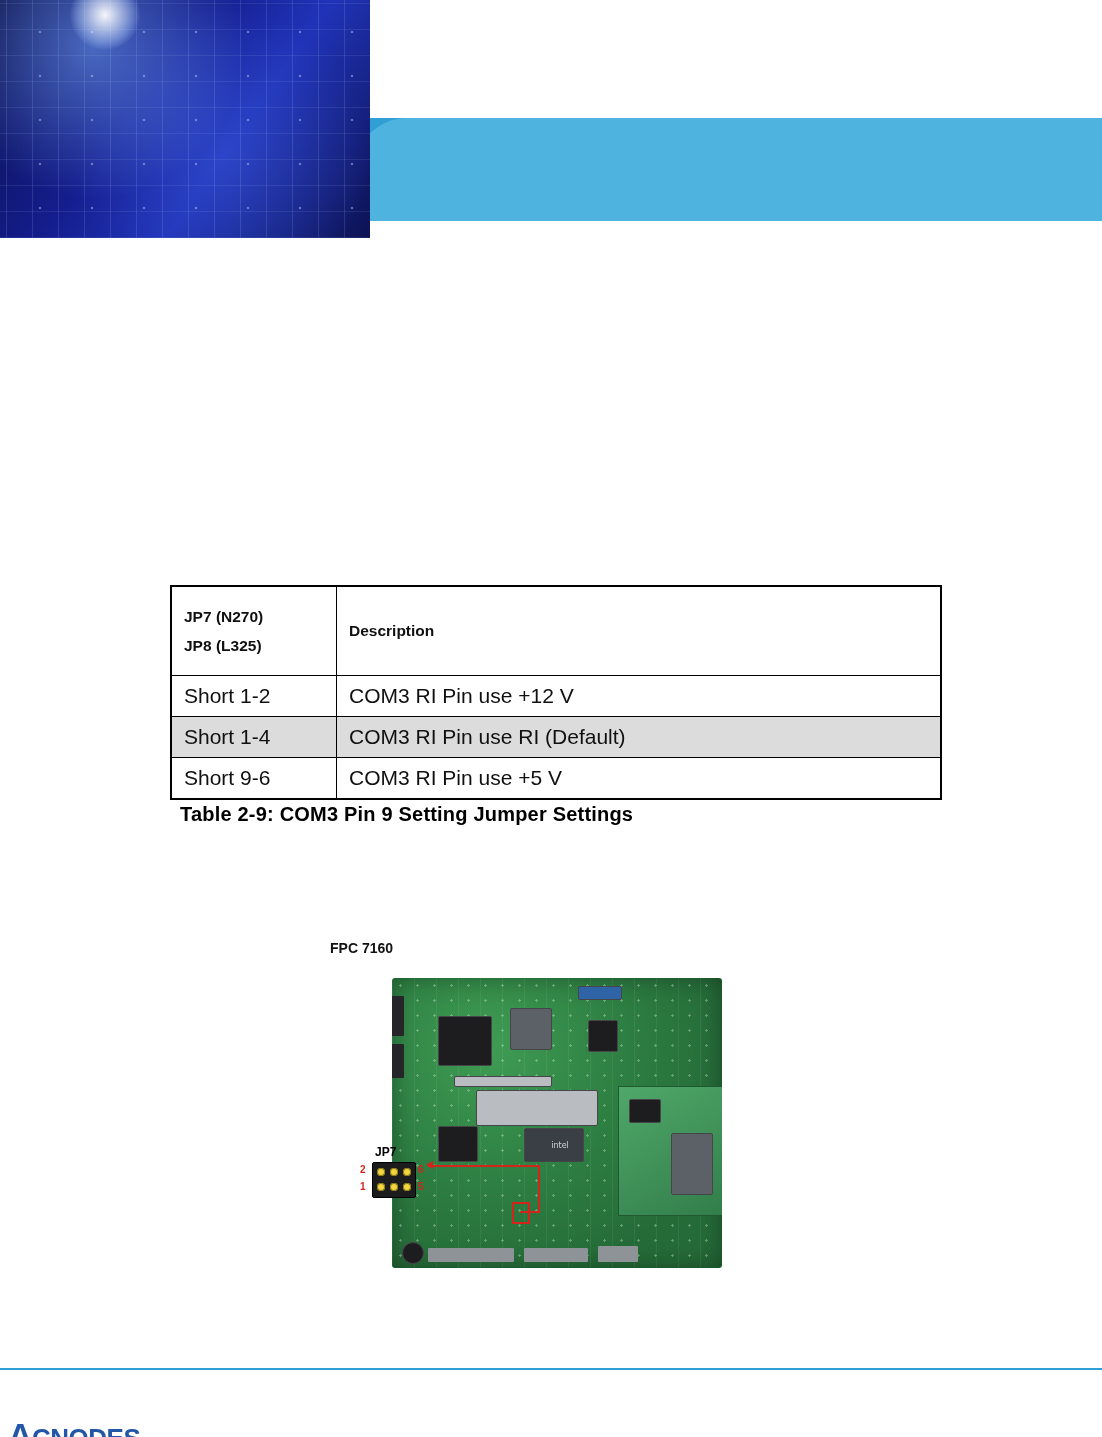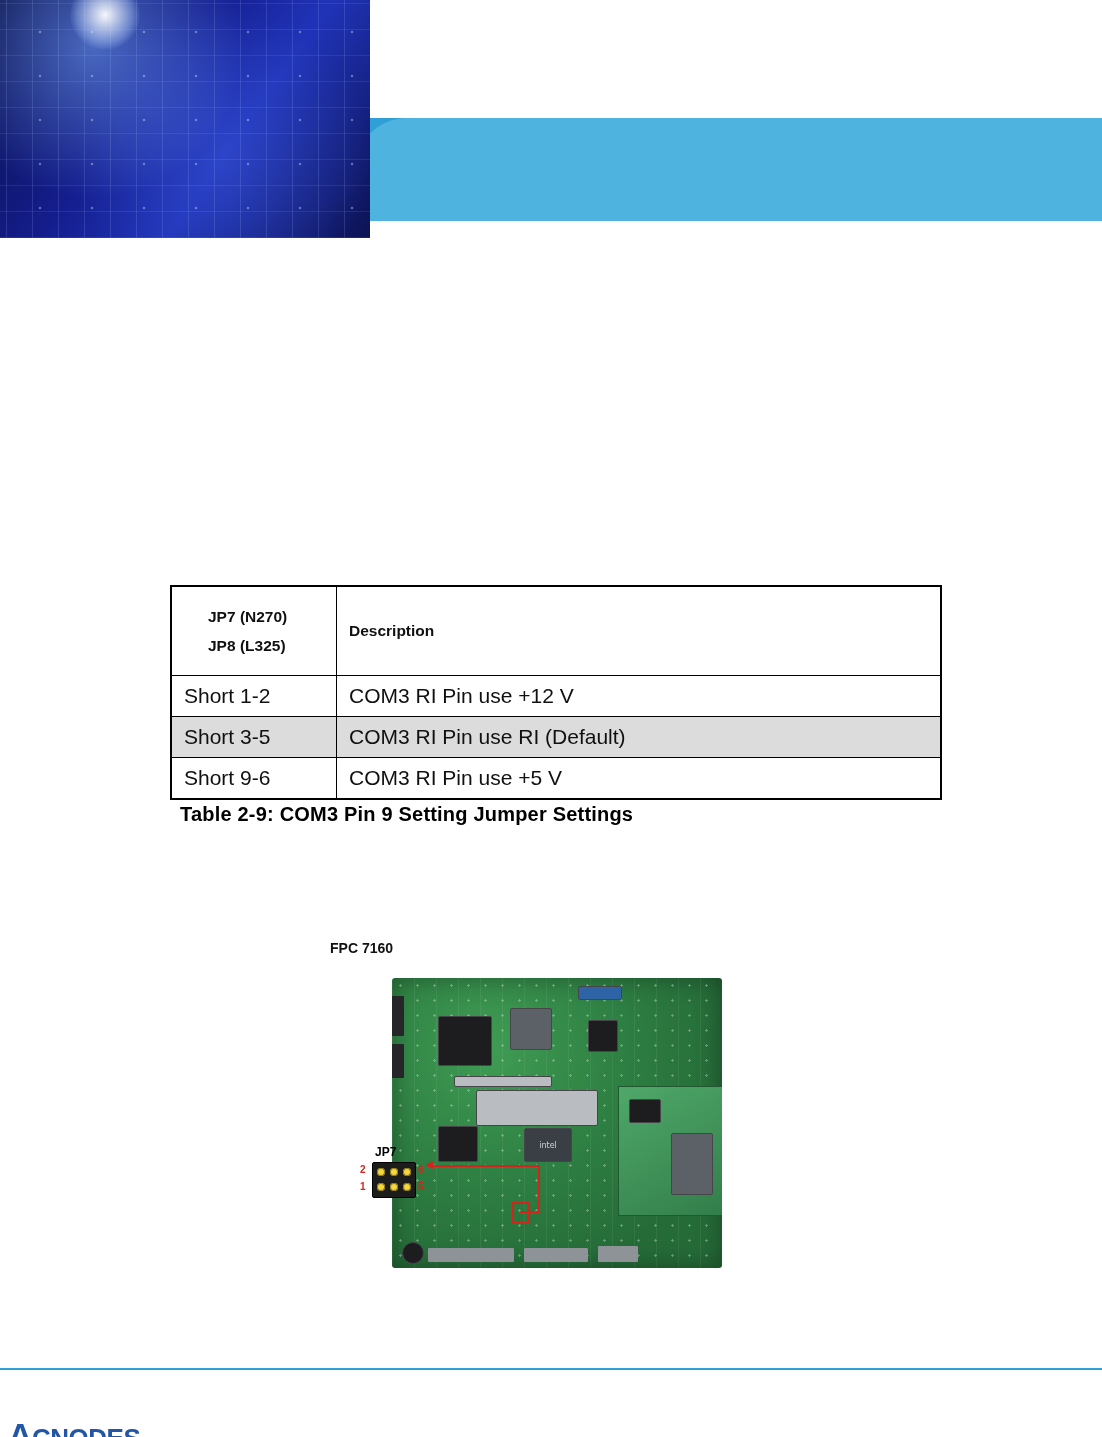--- a/index.html
+++ b/index.html
@@ -97,21 +97,21 @@
     padding: 8px 12px;
     font-size: 21px;
     color: #101010;
   }
   .jumper-table th {
     font-weight: bold;
     font-size: 15.5px;
   }
   .jumper-table .col-a { width: 140px; }
   .jumper-table .head-row th { height: 72px; }
-  .jumper-table .head-left { line-height: 1.9; margin-left: 24px; }
+  .jumper-table .head-left { line-height: 1.9; }
   .jumper-table tbody tr { height: 38px; }
   .jumper-table tr.alt td { background: #dcdcdc; }
 
   
   .table-caption {
     position: absolute;
     left: 180px;
     top: 803px;
     font-size: 20px;
     font-weight: bold;
@@ -283,21 +283,21 @@
       </th>
       <th>Description</th>
     </tr>
   </thead>
   <tbody>
     <tr>
       <td class="col-a">Short 1-2</td>
       <td>COM3 RI Pin use +12 V</td>
     </tr>
     <tr class="alt">
-      <td class="col-a">Short 3-5</td>
+      <td class="col-a">Short 1-4</td>
       <td>COM3 RI Pin use RI (Default)</td>
     </tr>
     <tr>
       <td class="col-a">Short 9-6</td>
       <td>COM3 RI Pin use +5 V</td>
     </tr>
   </tbody>
 </table>
 
 <div class="table-caption">Table 2-9: COM3 Pin 9 Setting Jumper Settings</div>
@@ -306,21 +306,21 @@
   <div class="figure-label">FPC 7160</div>
 
   <div class="board">
 
     <div class="conn" style="left:-4px; top:18px; width:16px; height:40px;"></div>
     <div class="conn" style="left:-4px; top:66px; width:16px; height:34px;"></div>
     <div class="chip" style="left:46px; top:38px; width:52px; height:48px;"></div>
     <div class="chip light" style="left:118px; top:30px; width:40px; height:40px;"></div>
     <div class="chip silver" style="left:62px; top:98px; width:96px; height:9px;"></div>
     <div class="chip silver" style="left:84px; top:112px; width:120px; height:34px;"></div>
-    <div class="chip intel" style="left:132px; top:150px; width:46px; height:32px;">intel</div>
+    <div class="chip intel" style="left:132px; top:150px; width:46px; height:32px;padding-left:12px;">intel</div>
     <div class="chip" style="left:46px; top:148px; width:38px; height:34px;"></div>
     <div class="chip blue" style="left:186px; top:8px; width:42px; height:12px;"></div>
     <div class="chip" style="left:196px; top:42px; width:28px; height:30px;"></div>
     <div class="sub-board">
       <div class="chip" style="left:10px; top:12px; width:30px; height:22px;"></div>
       <div class="chip light" style="left:52px; top:46px; width:40px; height:60px;"></div>
     </div>
     <div class="conn grey" style="left:36px; bottom:6px; width:86px; height:14px;"></div>
     <div class="conn grey" style="left:132px; bottom:6px; width:64px; height:14px;"></div>
     <div class="conn grey" style="left:206px; bottom:6px; width:40px; height:16px;"></div>

